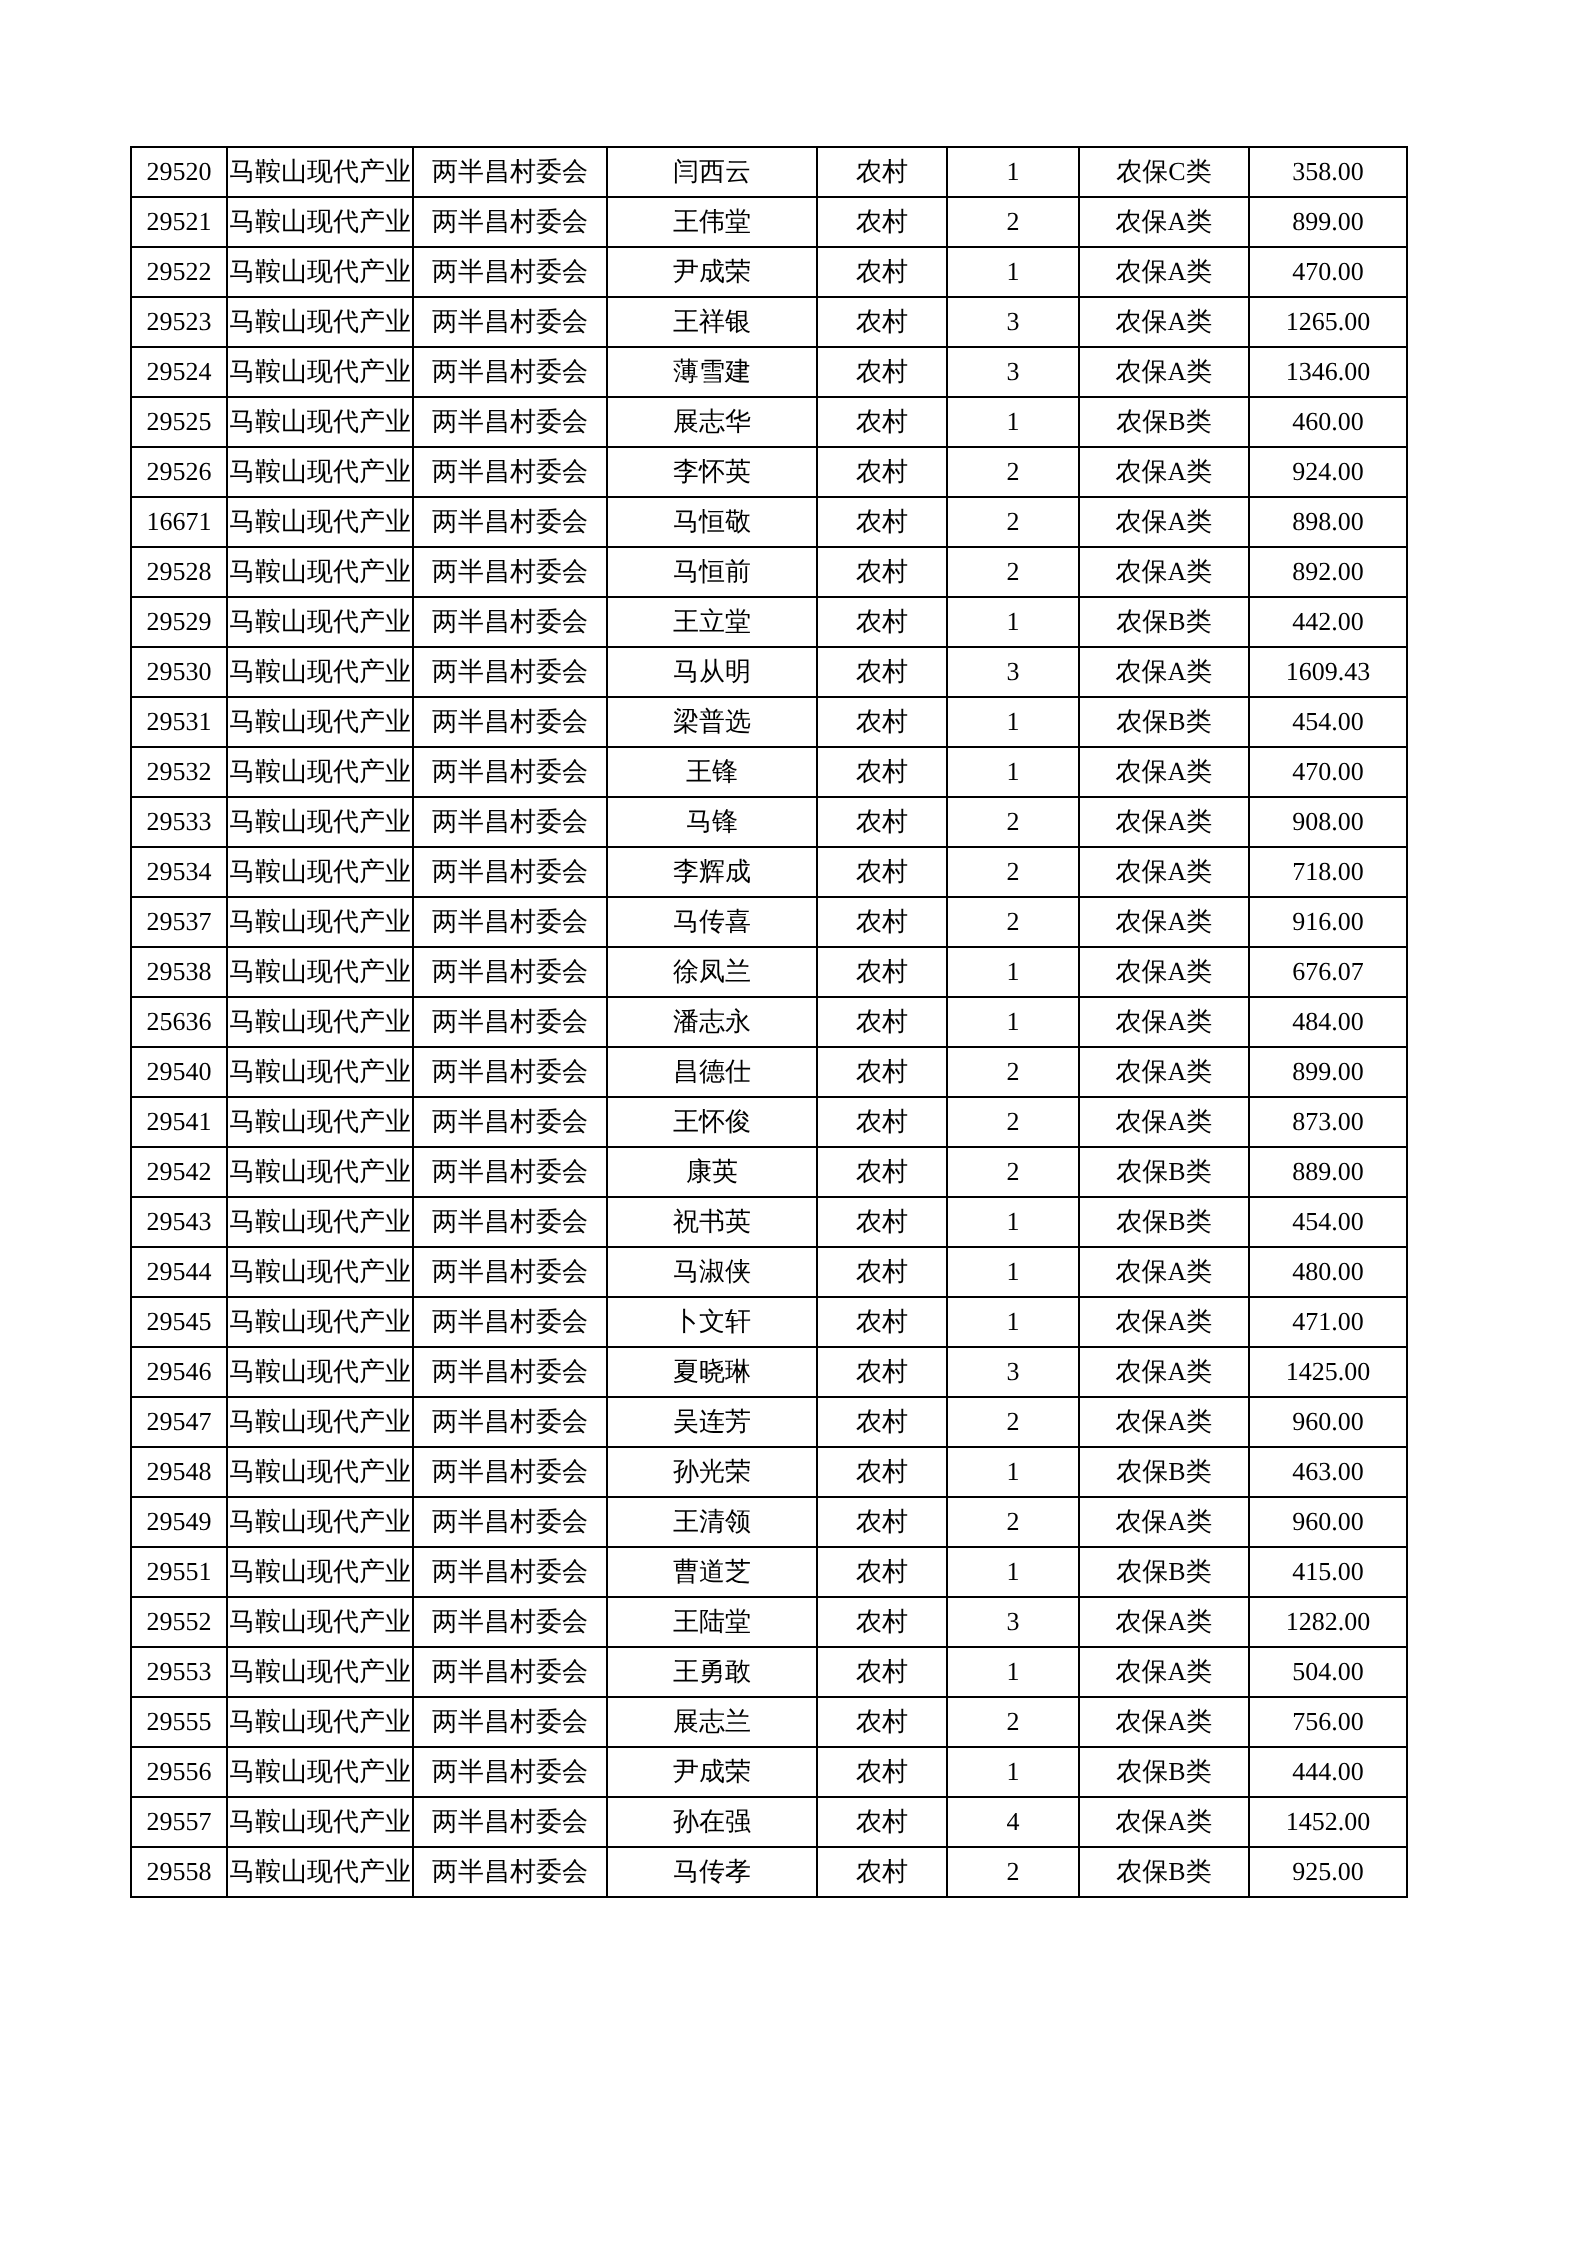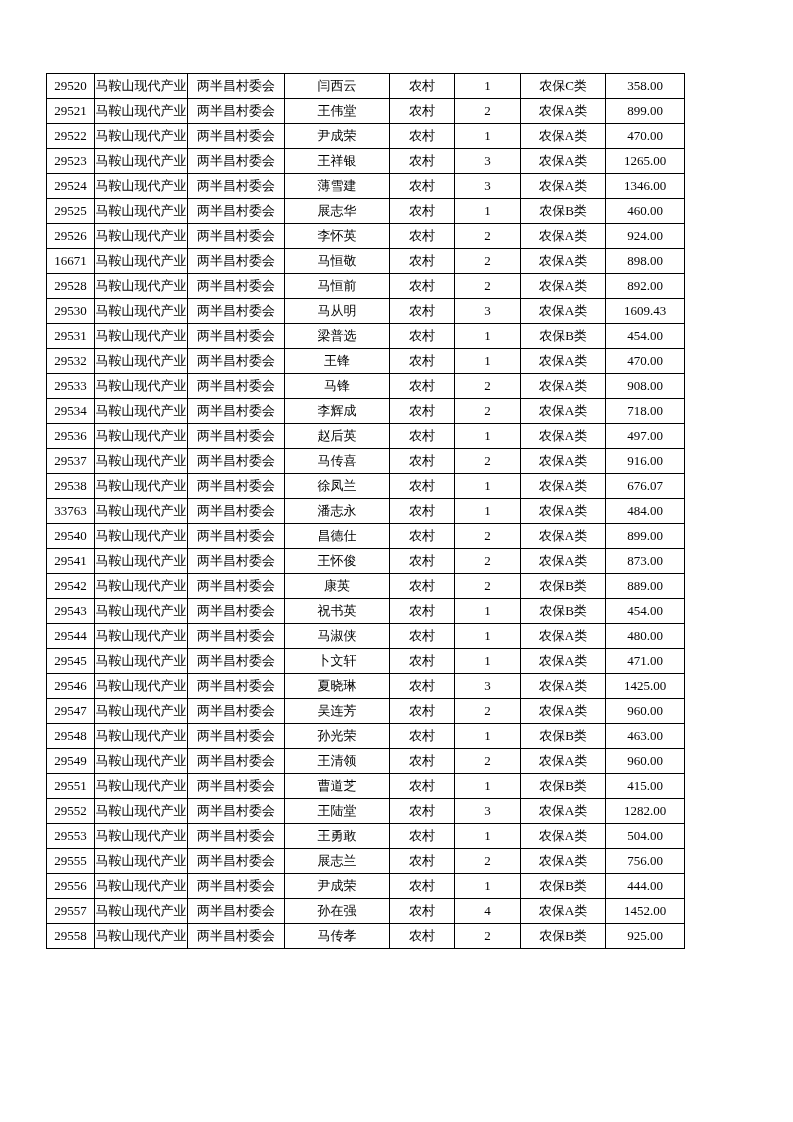--- a/index.html
+++ b/index.html
@@ -10,21 +10,21 @@
   }
   .page {
     position: relative;
     width: 793px;
     height: 1122px;
     background: #ffffff;
     overflow: hidden;
   }
   table.grid {
     position: absolute;
-    left: 46px;
+    left: 65px;
     top: 73px;
     border-collapse: collapse;
     table-layout: fixed;
   }
   table.grid td {
     border: 1px solid #000000;
     height: 24px;
     padding: 0;
     font-size: 13px;
     line-height: 24px;
@@ -144,20 +144,30 @@
           <td>29528</td>
           <td>马鞍山现代产业</td>
           <td>两半昌村委会</td>
           <td>马恒前</td>
           <td>农村</td>
           <td>2</td>
           <td>农保A类</td>
           <td>892.00</td>
         </tr>
         <tr>
+          <td>29529</td>
+          <td>马鞍山现代产业</td>
+          <td>两半昌村委会</td>
+          <td>王立堂</td>
+          <td>农村</td>
+          <td>1</td>
+          <td>农保B类</td>
+          <td>442.00</td>
+        </tr>
+        <tr>
           <td>29530</td>
           <td>马鞍山现代产业</td>
           <td>两半昌村委会</td>
           <td>马从明</td>
           <td>农村</td>
           <td>3</td>
           <td>农保A类</td>
           <td>1609.43</td>
         </tr>
         <tr>
@@ -194,51 +204,41 @@
           <td>29534</td>
           <td>马鞍山现代产业</td>
           <td>两半昌村委会</td>
           <td>李辉成</td>
           <td>农村</td>
           <td>2</td>
           <td>农保A类</td>
           <td>718.00</td>
         </tr>
         <tr>
-          <td>29536</td>
-          <td>马鞍山现代产业</td>
-          <td>两半昌村委会</td>
-          <td>赵后英</td>
-          <td>农村</td>
-          <td>1</td>
-          <td>农保A类</td>
-          <td>497.00</td>
-        </tr>
-        <tr>
           <td>29537</td>
           <td>马鞍山现代产业</td>
           <td>两半昌村委会</td>
           <td>马传喜</td>
           <td>农村</td>
           <td>2</td>
           <td>农保A类</td>
           <td>916.00</td>
         </tr>
         <tr>
           <td>29538</td>
           <td>马鞍山现代产业</td>
           <td>两半昌村委会</td>
           <td>徐凤兰</td>
           <td>农村</td>
           <td>1</td>
           <td>农保A类</td>
           <td>676.07</td>
         </tr>
         <tr>
-          <td>33763</td>
+          <td>25636</td>
           <td>马鞍山现代产业</td>
           <td>两半昌村委会</td>
           <td>潘志永</td>
           <td>农村</td>
           <td>1</td>
           <td>农保A类</td>
           <td>484.00</td>
         </tr>
         <tr>
           <td>29540</td>

